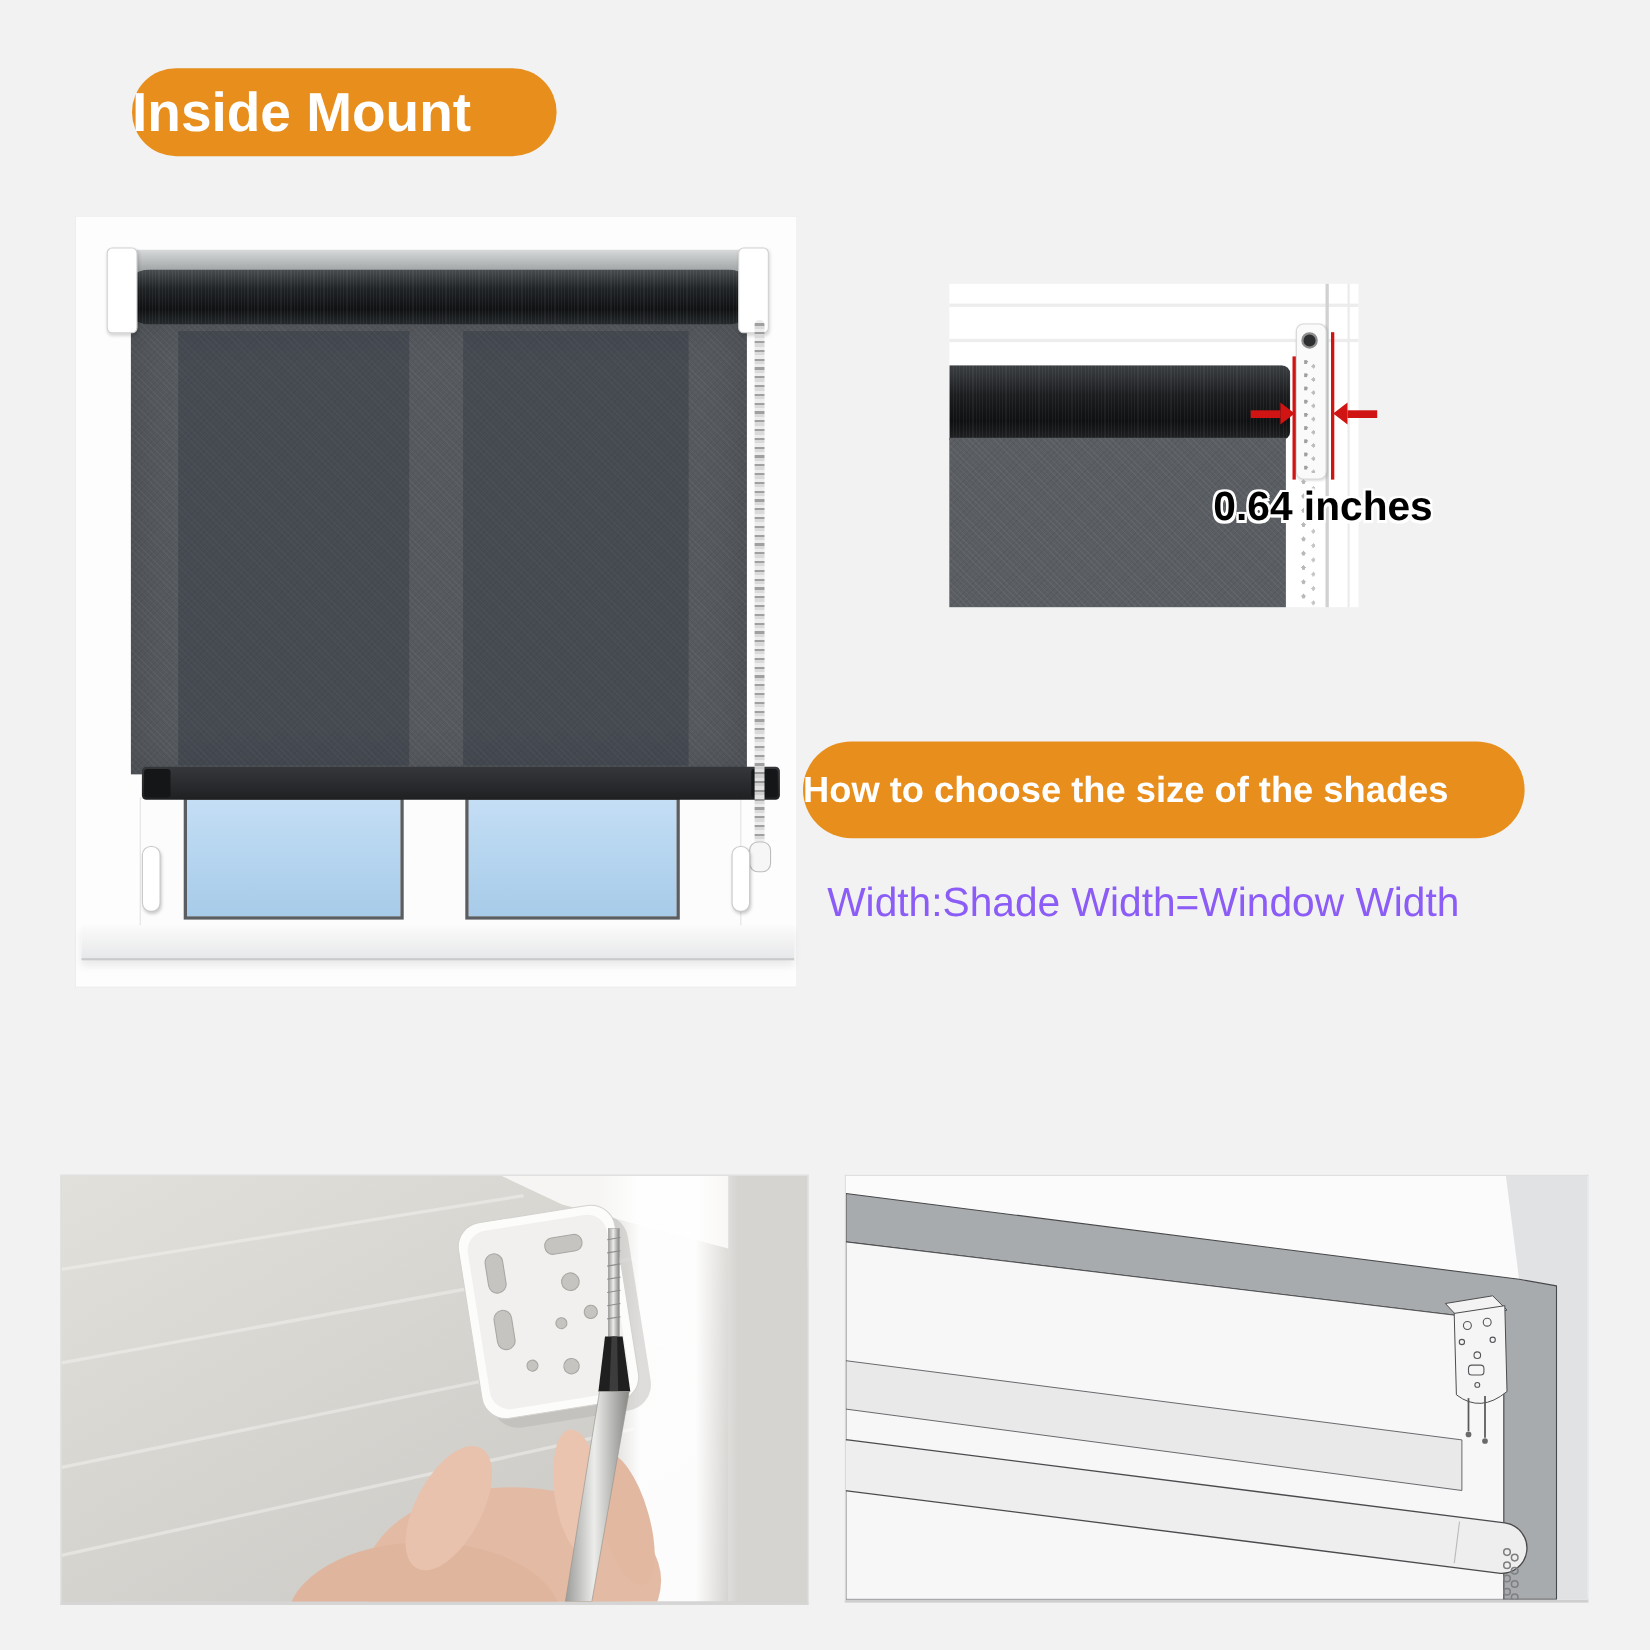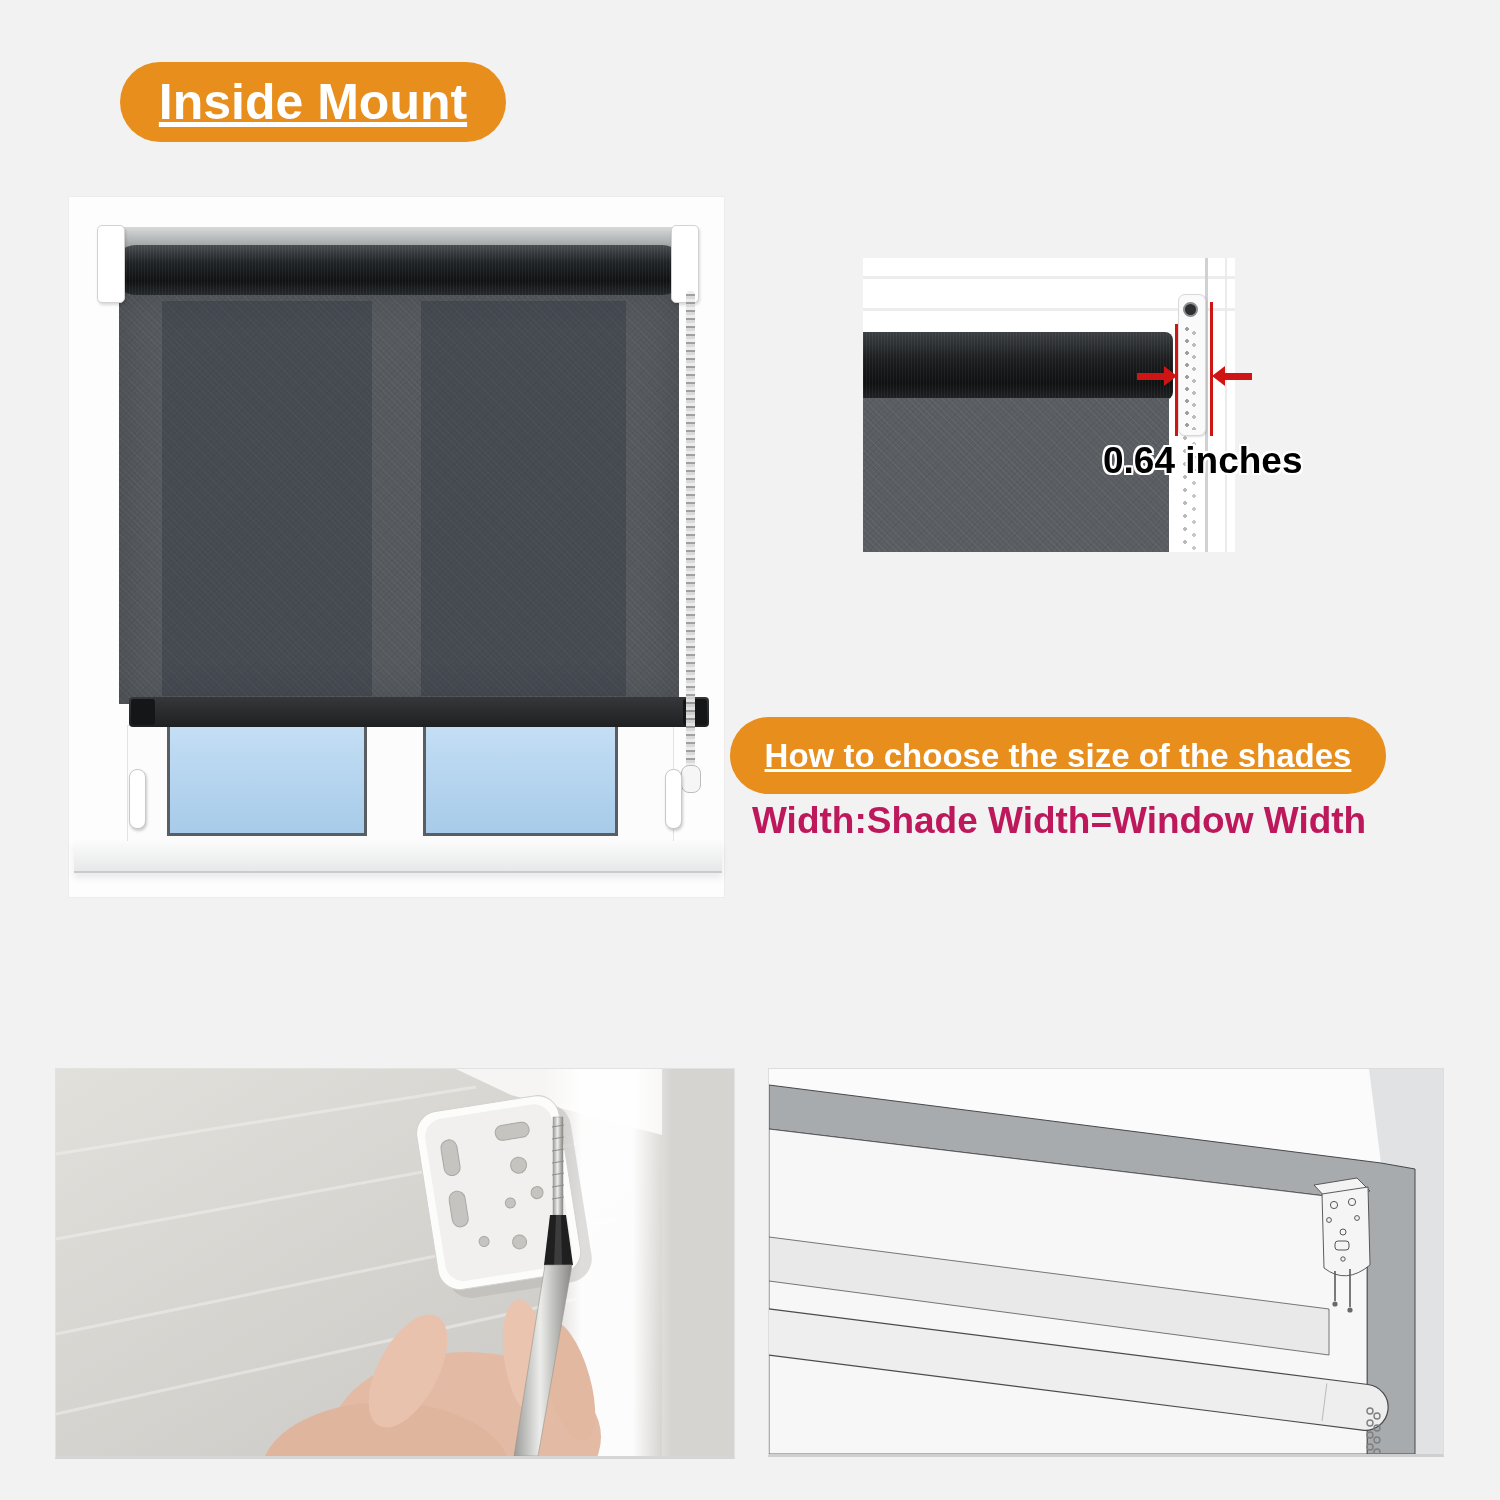--- a/index.html
+++ b/index.html
@@ -2,27 +2,27 @@
 <html><head>
 <meta charset="utf-8">
 <style>
   html,body{margin:0;padding:0;background:#f2f2f2;}
   .canvas{position:relative;width:1500px;height:1500px;background:#f2f2f2;overflow:hidden;
           font-family:"Liberation Sans", sans-serif;}
   .abs{position:absolute;}
 
   
   .pill{position:absolute;background:#e78e1c;color:#fff;font-weight:bold;
-        display:flex;align-items:center;justify-content:center;white-space:nowrap;text-decoration:underline;}
+        display:flex;align-items:center;justify-content:flex-start;white-space:nowrap;}
   .pill-inside{left:120px;top:62px;width:386px;height:80px;border-radius:42px;font-size:50px;}
-  .pill-size{left:730px;top:674px;width:656px;height:77px;border-radius:46px;font-size:33px;margin-top:43px;}
+  .pill-size{left:730px;top:674px;width:656px;height:88px;border-radius:46px;font-size:33px;}
   .pill-install{left:103px;top:940px;width:553px;height:95px;border-radius:50px;font-size:56px;}
 
   
-  .rule{position:absolute;left:752px;color:#be185d;font-weight:bold;font-size:37px;white-space:nowrap;}
+  .rule{position:absolute;left:752px;color:#8b5cf6;font-weight:normal;font-size:37px;white-space:nowrap;}
   .rule-width{top:800px;}
   .rule-height{top:856px;}
 
   
   .fig-main{left:68px;top:196px;width:655px;height:700px;background:#fdfdfe;border:1px solid #ececec;}
   .mw-headrail{left:45px;top:30px;width:566px;height:26px;
       background:linear-gradient(180deg,#d7d9da,#8f9294);border-radius:3px;}
   .mw-bracket{width:26px;height:76px;top:28px;background:#ffffff;border:1px solid #d2d2d2;
       border-radius:5px;box-shadow:1px 2px 3px rgba(0,0,0,.15);}
   .mw-bracket.left{left:28px;} .mw-bracket.right{left:602px;}

